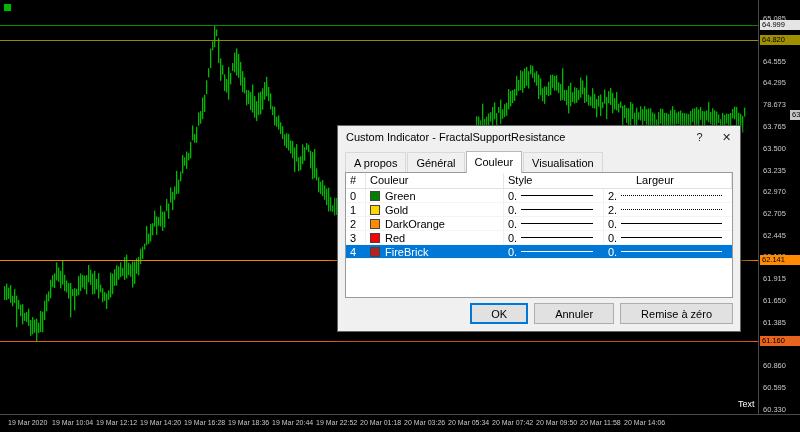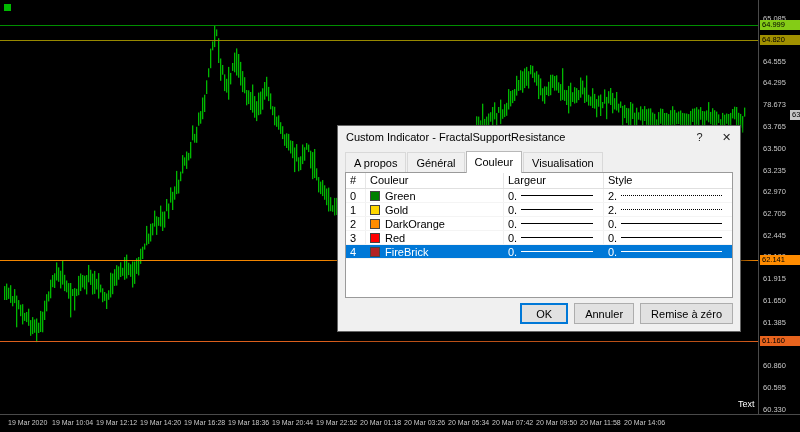--- a/index.html
+++ b/index.html
@@ -38,21 +38,21 @@
   .col-style{flex:1;border-right:none !important}
   .trow{display:flex;height:14px;border-bottom:1px solid #f4f4f4}
   .trow.selected{color:#fff}
   .tcell{font-size:11px;display:flex;align-items:center;padding:0 4px;overflow:hidden;border-right:1px solid #f0f0f0;height:100%}
   .trow.selected .tcell{border-right-color:transparent}
   .swatch{width:10px;height:10px;border:1px solid #444;margin-right:5px;flex:none}
   .lp{flex:1;height:0;border-top:1px solid #000;margin:0 6px 0 4px}
   .lp.dotted{border-top-style:dotted}
   .trow.selected .lp{border-top-color:#fff}
   #dialog-buttons{position:absolute;right:7px;bottom:7px;display:flex;gap:6px}
-  .dlg-btn{min-width:48px;height:21px;padding:0 10px;background:#e1e1e1;border:1px solid #adadad;font-size:11px;font-family:inherit;display:flex;align-items:center;justify-content:center;color:#000}
+  .dlg-btn{min-width:48px;height:21px;padding:0 20px;background:#e1e1e1;border:1px solid #adadad;font-size:11px;font-family:inherit;display:flex;align-items:center;justify-content:center;color:#000}
   .dlg-btn.default{border-color:#0078d7;box-shadow:inset 0 0 0 1px #0078d7}
 </style>
 </head>
 <body>
 
 <div id="root">
 
   <div id="chart-region">
     <svg id="bars-svg" width="758" height="414">
         <rect x="4" y="286.1" width="1.3" height="13.9" fill="#00b800"></rect>
@@ -450,21 +450,21 @@
       <div class="axis-label" style="top: 209.279px;">62.705</div>
       <div class="axis-label" style="top: 230.666px;">62.445</div>
       <div class="axis-label" style="top: 252.465px;">62.180</div>
       <div class="axis-label" style="top: 274.264px;">61.915</div>
       <div class="axis-label" style="top: 296.063px;">61.650</div>
       <div class="axis-label" style="top: 317.862px;">61.385</div>
       <div class="axis-label" style="top: 339.25px;">61.125</div>
       <div class="axis-label" style="top: 361.048px;">60.860</div>
       <div class="axis-label" style="top: 382.847px;">60.595</div>
       <div class="axis-label" style="top: 404.646px;">60.330</div>
-      <div class="price-tag" style="top: 20.0744px; background: #84cc16;">64.999</div>
+      <div class="price-tag" style="top: 20.0744px; background: #e5e5e5;">64.999</div>
       <div class="price-tag" style="top: 34.7989px; background: rgb(160, 144, 0);">64.820</div>
       <div class="price-tag" style="top: 110.396px; background: rgb(200, 200, 200); margin-left: 30px;">63.901</div>
       <div class="price-tag" style="top: 255.173px; background: rgb(255, 140, 0);">62.141</div>
       <div class="price-tag" style="top: 335.87px; background: rgb(232, 100, 30);">61.160</div>
     </div>
   <div id="time-axis">
       <div class="time-label" style="left: 8px;">19 Mar 2020</div>
       <div class="time-label" style="left: 52px;">19 Mar 10:04</div>
       <div class="time-label" style="left: 96px;">19 Mar 12:12</div>
       <div class="time-label" style="left: 140px;">19 Mar 14:20</div>
@@ -492,22 +492,22 @@
       <span class="tab">A propos</span>
       <span class="tab">Général</span>
       <span class="tab active">Couleur</span>
       <span class="tab">Visualisation</span>
     </div>
 
     <div id="listbox">
       <div id="table-header">
         <span class="hcell col-num">#</span>
         <span class="hcell col-color">Couleur</span>
+        <span class="hcell col-style">Style</span>
         <span class="hcell col-width">Largeur</span>
-        <span class="hcell col-style">Style</span>
       </div>
       <div id="table-body">
           <div class="trow">
             <div class="tcell col-num">0</div>
             <div class="tcell col-color">
               <span class="swatch" style="background: rgb(0, 128, 0);"></span>
               <span>Green</span>
             </div>
             <div class="tcell col-width">
               <span>0.</span>

